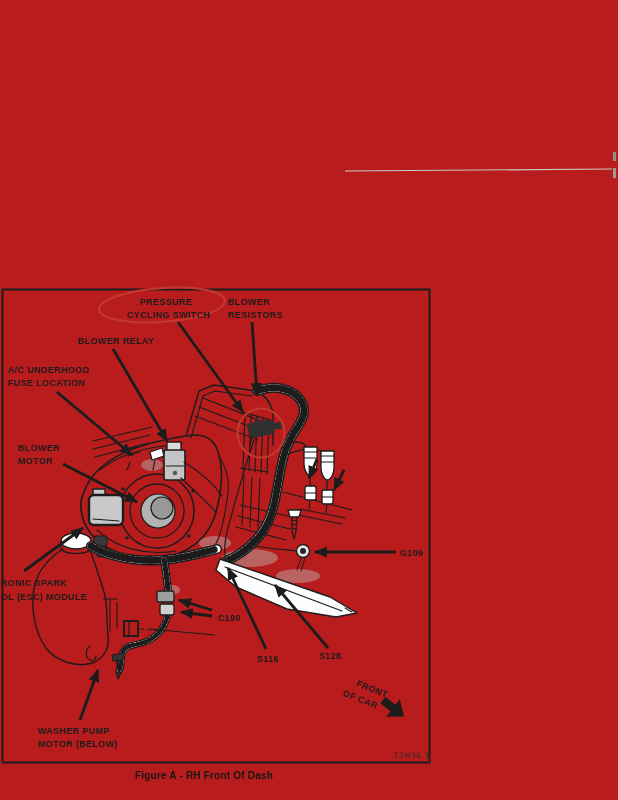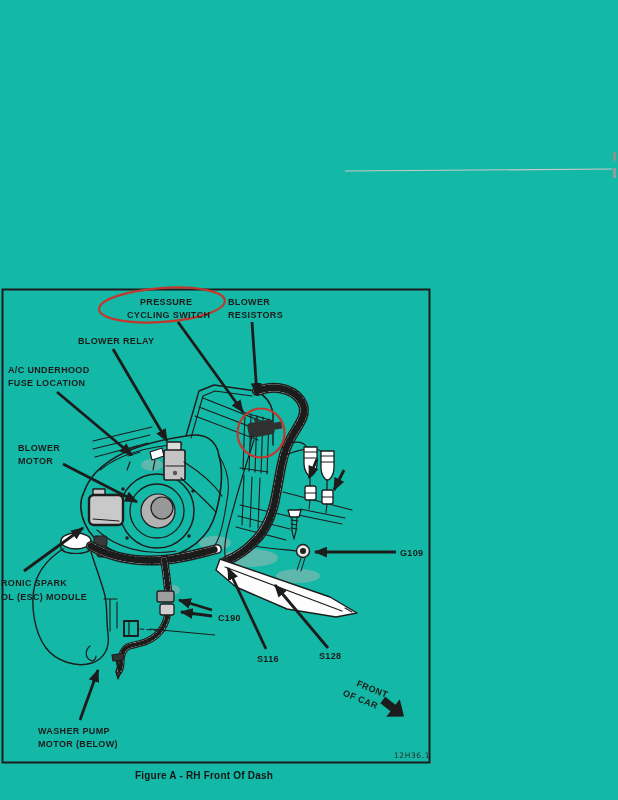--- a/index.html
+++ b/index.html
@@ -1,16 +1,16 @@
 <!DOCTYPE html>
 <html><head>
 <meta charset="utf-8">
 <style>
   html,body{margin:0;padding:0;background:#fff;}
-  .page{position:relative;width:618px;height:800px;background:#14b8a6;overflow:hidden;
+  .page{position:relative;width:618px;height:800px;background:#b91c1c;overflow:hidden;
         font-family:"Liberation Sans",sans-serif;}
   svg{display:block;}
   .lbl{font:bold 9px "Liberation Sans",sans-serif;fill:#1c1c1c;letter-spacing:.35px;}
   .cap{font:bold 10px "Liberation Sans",sans-serif;fill:#161616;letter-spacing:.2px;}
   .code{font:7.5px "DejaVu Sans",sans-serif;fill:#2a2a2a;letter-spacing:.6px;}
   .ink{stroke:#1c1c1c;fill:none;stroke-linecap:round;stroke-linejoin:round;}
 </style>
 </head>
 <body>
 

